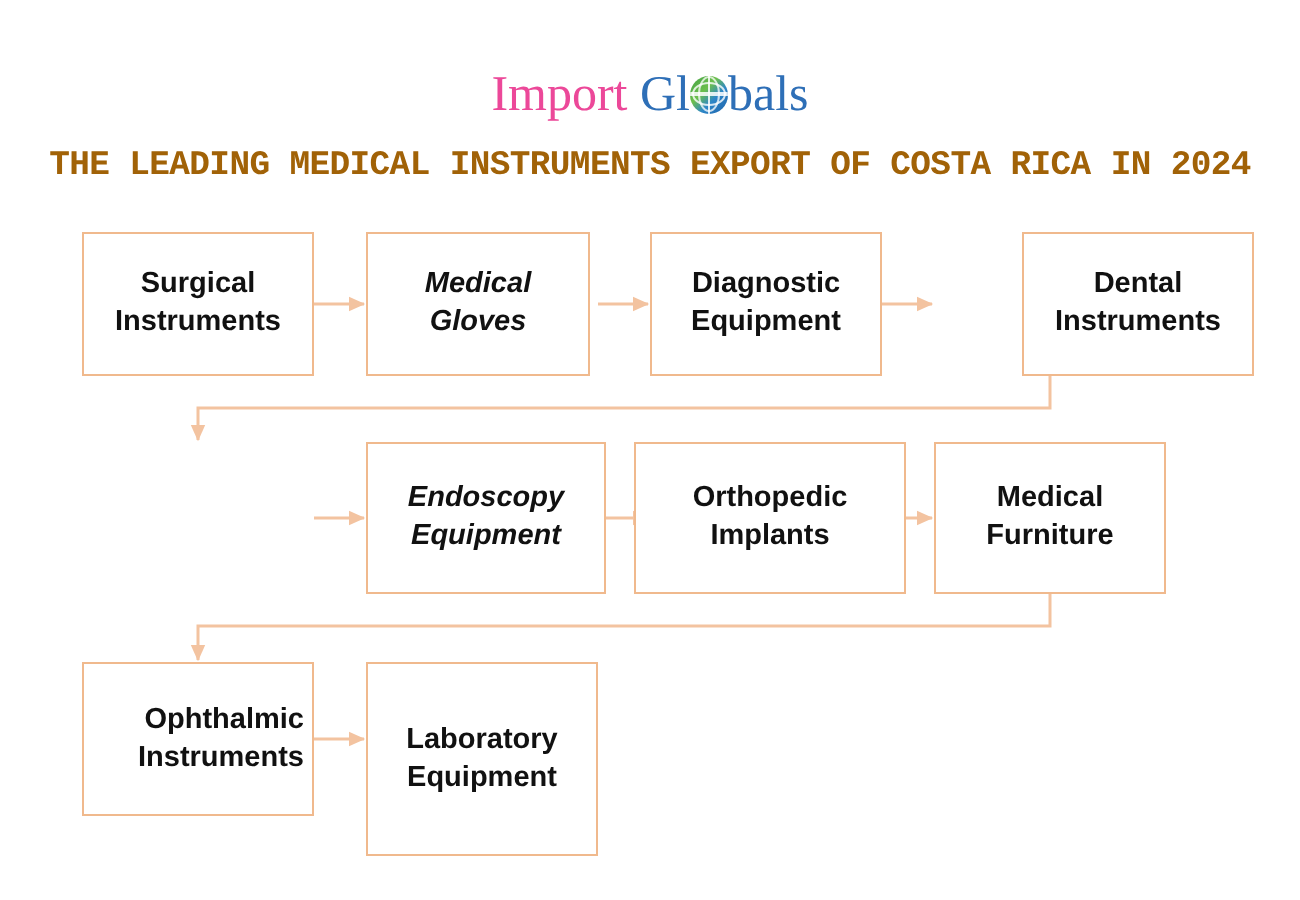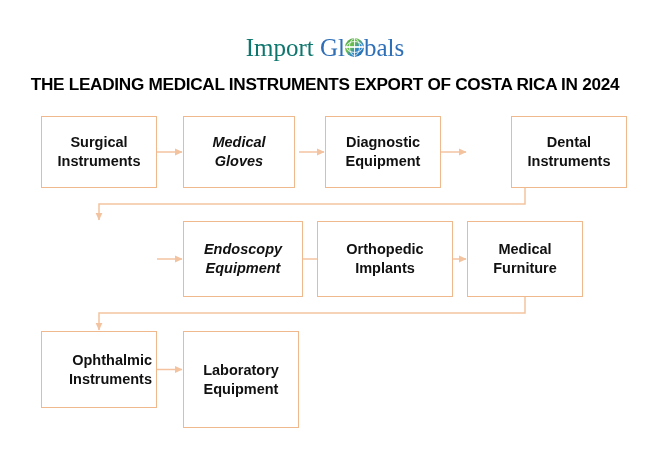--- a/index.html
+++ b/index.html
@@ -26,21 +26,21 @@
     align-items: center;
     justify-content: center;
   }
   .logo-text {
     font-family: "Liberation Serif", serif;
     font-size: 25px;
     line-height: 1;
     letter-spacing: 0px;
     white-space: pre;
   }
-  .logo-import { color: #0f766e; }
+  .logo-import { color: #ec4899; }
   .logo-gl { color: #2e6fb7; }
   .logo-bals { color: #2e6fb7; }
   .globe {
     display: inline-block;
     width: 19px;
     height: 19px;
     border-radius: 50%;
     position: relative;
     vertical-align: -3px;
     margin: 0 0px;
@@ -86,25 +86,25 @@
     border-radius: 50%;
   }
 
   
   #title {
     position: absolute;
     left: 0;
     top: 74px;
     width: 650px;
     text-align: center;
-    font-family: Liberation Sans, sans-serif;
+    font-family: Liberation Mono, monospace;
     font-weight: bold;
     font-size: 17.2px;
     letter-spacing: -0.3px;
-    color: #000000;
+    color: #a16207;
     white-space: nowrap;
   }
 
   
   #flow {
     position: absolute;
     left: 0;
     top: 0;
     width: 650px;
     height: 450px;

